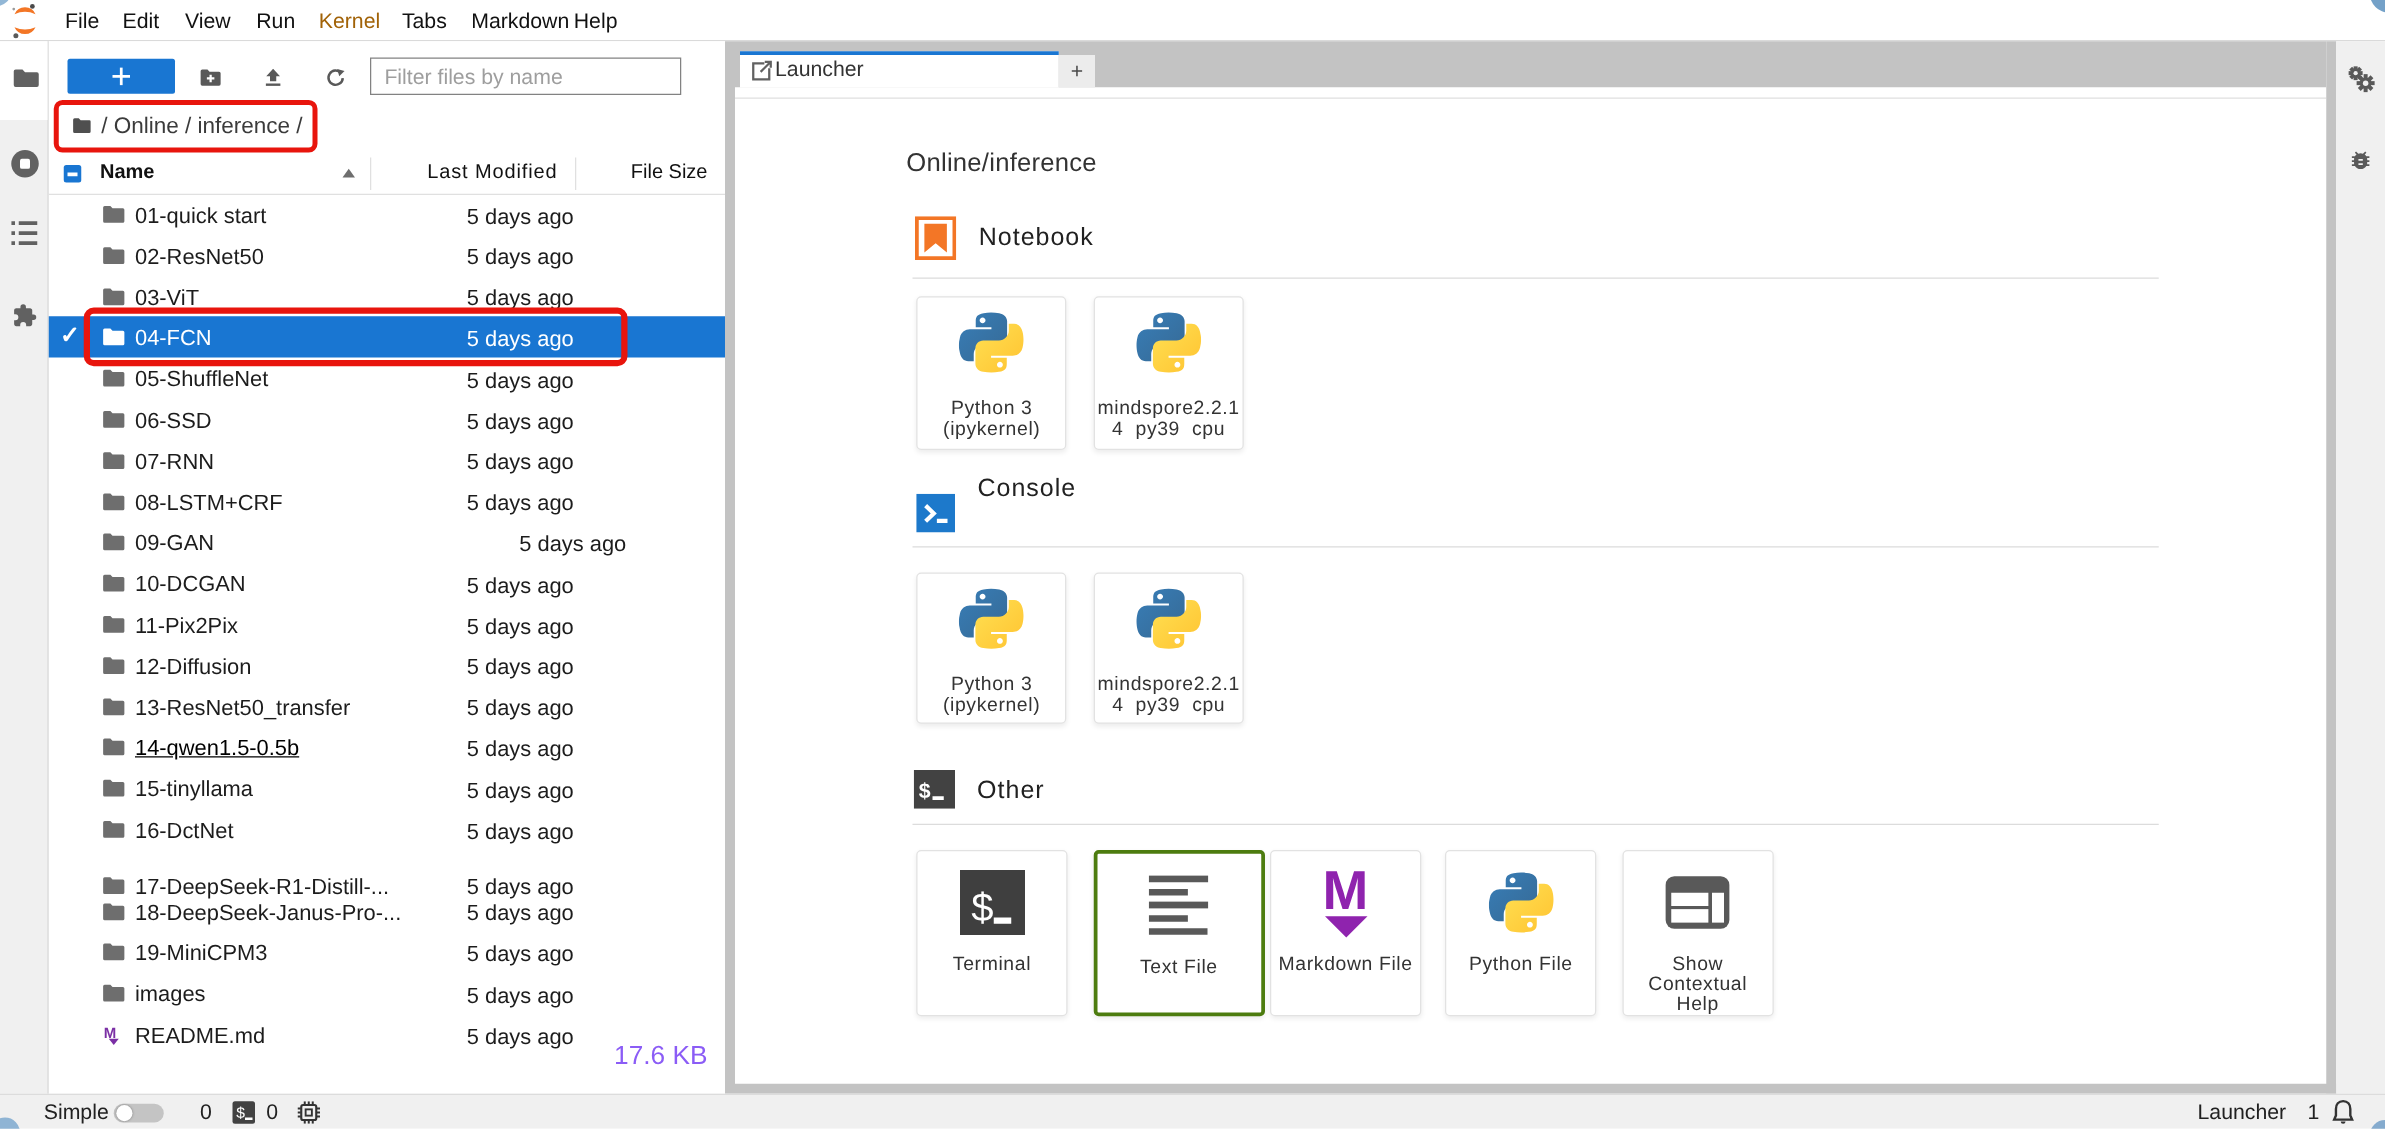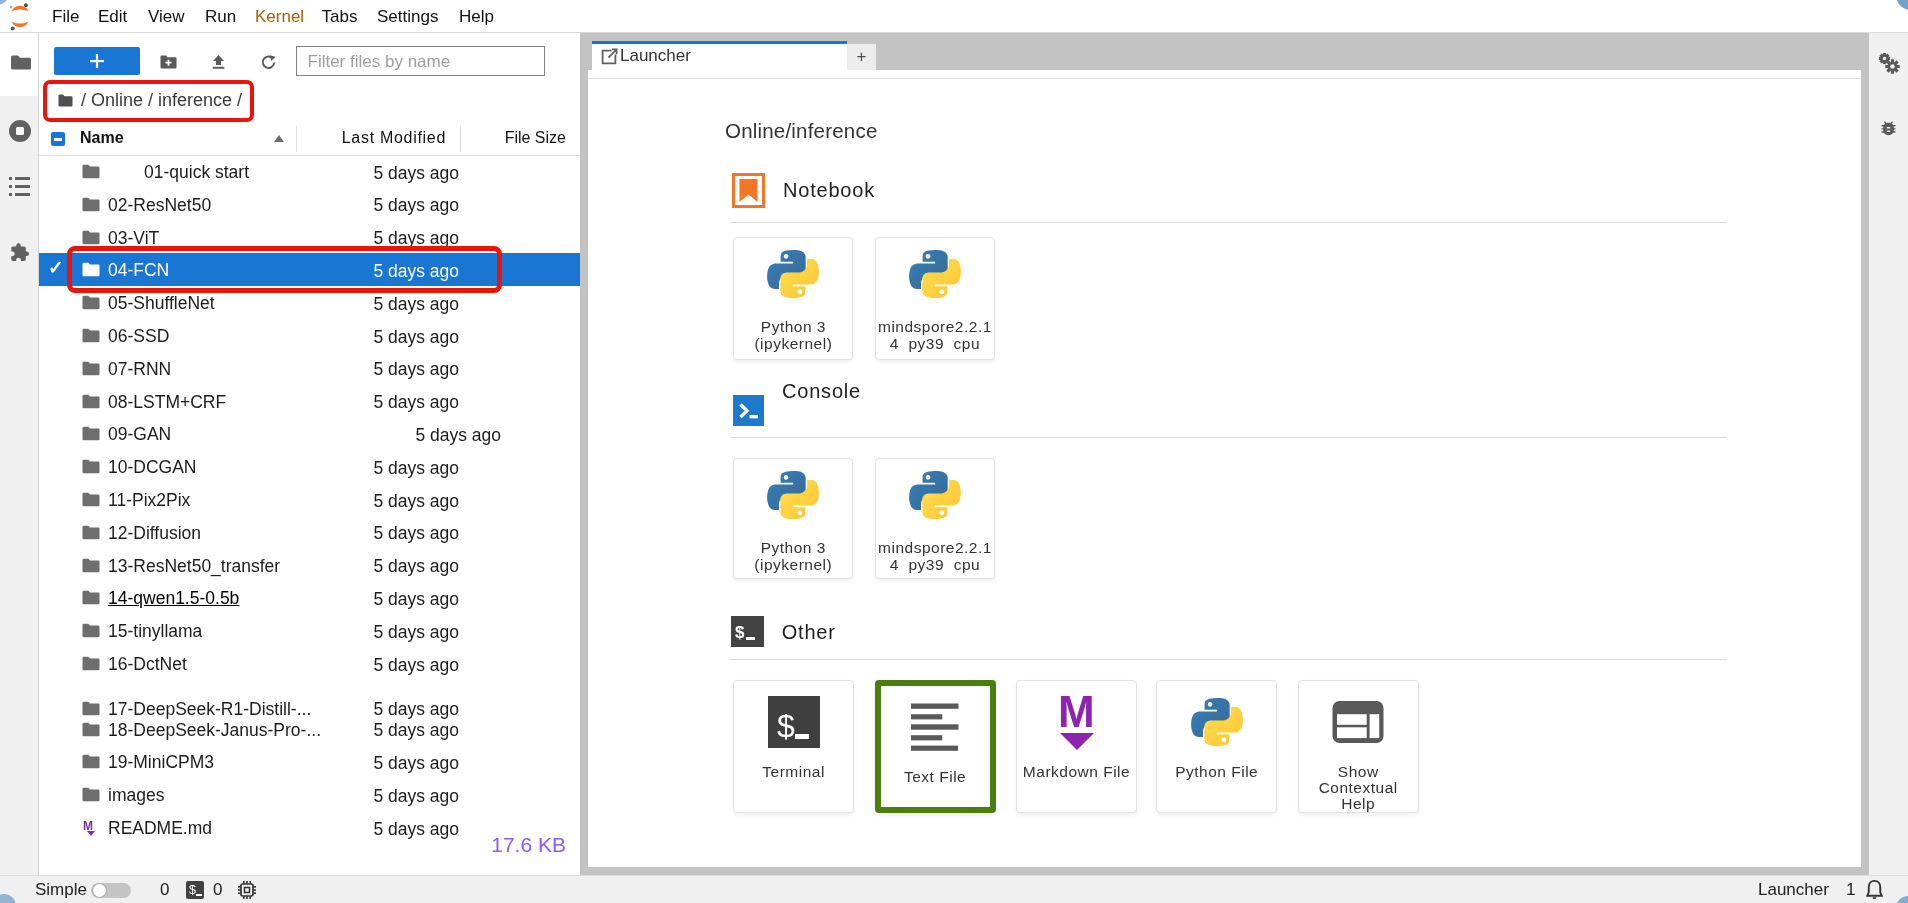--- a/index.html
+++ b/index.html
@@ -19,21 +19,21 @@
       <circle cx="11" cy="7.2" r="1.1" fill="#9a9a9a"></circle>
       <circle cx="12.7" cy="28.5" r="2.0" fill="#5a5a5a"></circle>
     </svg>
   </div>
 <div class="a" style="left:52px;top:7px;font-size:17px;color:#111;">File</div>
 <div class="a" style="left:98px;top:7px;font-size:17px;color:#111;">Edit</div>
 <div class="a" style="left:148px;top:7px;font-size:17px;color:#111;">View</div>
 <div class="a" style="left:205px;top:7px;font-size:17px;color:#111;">Run</div>
 <div class="a" style="left:255px;top:7px;font-size:17px;color:#a16207;">Kernel</div>
 <div class="a" style="left:321.5px;top:7px;font-size:17px;color:#111;">Tabs</div>
-<div class="a" style="left:377px;top:7px;font-size:17px;color:#111;">Settings</div>
+<div class="a" style="left:377px;top:7px;font-size:17px;color:#111;">Markdown</div>
 <div class="a" style="left:459px;top:7px;font-size:17px;color:#111;">Help</div>
 
 <div class="a" style="left:0;top:33px;width:39px;height:842px;background:#f0f0f0;border-right:1px solid #d4d4d4;"></div>
 <div class="a" style="left:0;top:33px;width:38px;height:63px;background:#fff;"></div>
 <div class="a" id="sb-icons" style="left:0;top:33px;width:39px;height:842px;">
     <div class="a" style="left:10px;top:21px;">
       <svg width="22" height="17" viewBox="0 0 22 17">
         <path d="M1 3 Q1 1.5 2.5 1.5 L8 1.5 L10 3.8 L19.5 3.8 Q21 3.8 21 5.3 L21 14 Q21 15.5 19.5 15.5 L2.5 15.5 Q1 15.5 1 14 Z" fill="#616161"></path>
       </svg>
     </div>
@@ -116,21 +116,21 @@
 <div class="a" style="left:400px;top:129px;width:166px;font-size:16px;color:#111;text-align:right;">File Size</div>
 <div class="a" style="left:39px;top:155px;width:541px;height:1px;background:#e0e0e0;"></div>
 
 <div class="a" id="rows" style="left:39px;top:0px;width:541px;">
 <div class="a" style="left:0;top:155.0px;width:541px;height:32.8px;">
 <div class="a" style="left:43px;top:9px;">
         <svg width="18" height="15" viewBox="0 0 18 15">
           <path d="M0.5 2 Q0.5 0.8 1.7 0.8 L6.3 0.8 L8 2.6 L16.3 2.6 Q17.5 2.6 17.5 3.8 L17.5 13 Q17.5 14.2 16.3 14.2 L1.7 14.2 Q0.5 14.2 0.5 13 Z" fill="#6e6e6e"></path>
         </svg>
       </div>
-<div class="a" style="left:69px;top:7px;font-size:17.5px;color:#1c1c1c;margin-left:36px;">01-quick start</div>
+<div class="a" style="left:69px;top:7px;font-size:17.5px;color:#1c1c1c;">01-quick start</div>
 <div class="a" style="right:121px;top:7.5px;font-size:17.5px;color:#1c1c1c;">5 days ago</div>
 </div>
 <div class="a" style="left:0;top:187.8px;width:541px;height:32.8px;">
 <div class="a" style="left:43px;top:9px;">
         <svg width="18" height="15" viewBox="0 0 18 15">
           <path d="M0.5 2 Q0.5 0.8 1.7 0.8 L6.3 0.8 L8 2.6 L16.3 2.6 Q17.5 2.6 17.5 3.8 L17.5 13 Q17.5 14.2 16.3 14.2 L1.7 14.2 Q0.5 14.2 0.5 13 Z" fill="#6e6e6e"></path>
         </svg>
       </div>
 <div class="a" style="left:69px;top:7px;font-size:17.5px;color:#1c1c1c;">02-ResNet50</div>
 <div class="a" style="right:121px;top:7.5px;font-size:17.5px;color:#1c1c1c;">5 days ago</div>
@@ -441,21 +441,21 @@
     <div class="a" style="left:145.10000000000002px;top:601px;width:121px;height:132.5px;background:#fff;border:1px solid #e2e2e2;border-radius:4px;box-shadow:0 2px 4px rgba(0,0,0,0.07);">
 <div style="position:absolute;left:50%;top:10px;transform:translateX(-50%);">
         <svg width="52" height="58" viewBox="0 0 52 58">
           <rect y="5" width="52" height="52" fill="#3f3f3f"></rect>
           <text x="9" y="46" font-size="32" fill="#fff" font-family="Liberation Sans">$</text>
           <rect x="27" y="43" width="14" height="5" fill="#fff"></rect>
         </svg>
       </div>
       <div style="position:absolute;left:0;top:82.0px;width:100%;text-align:center;font-size:15.5px;letter-spacing:0.5px;color:#333;white-space:nowrap;">Terminal</div>
     </div>
-    <div class="a" style="left:286.6px;top:601px;width:121px;height:132.5px;background:#fff;border:6px solid #4d7c0f;border-radius:4px;box-shadow:0 2px 4px rgba(0,0,0,0.07);">
+    <div class="a" style="left:286.6px;top:601px;width:137px;height:132.5px;background:#fff;border:3px solid #4d7c0f;border-radius:4px;box-shadow:0 2px 4px rgba(0,0,0,0.07);">
 <div style="position:absolute;left:50%;top:10px;transform:translateX(-50%);">
         <svg width="48" height="56" viewBox="0 0 48 56">
           <g fill="#595959">
             <rect x="0" y="7.5" width="47.5" height="5.3"></rect>
             <rect x="0" y="18.2" width="31.3" height="5.2"></rect>
             <rect x="0" y="28.3" width="47.5" height="5.4"></rect>
             <rect x="0" y="39.2" width="31.3" height="5.2"></rect>
             <rect x="0" y="49.6" width="47" height="5.2"></rect>
           </g>
         </svg>

